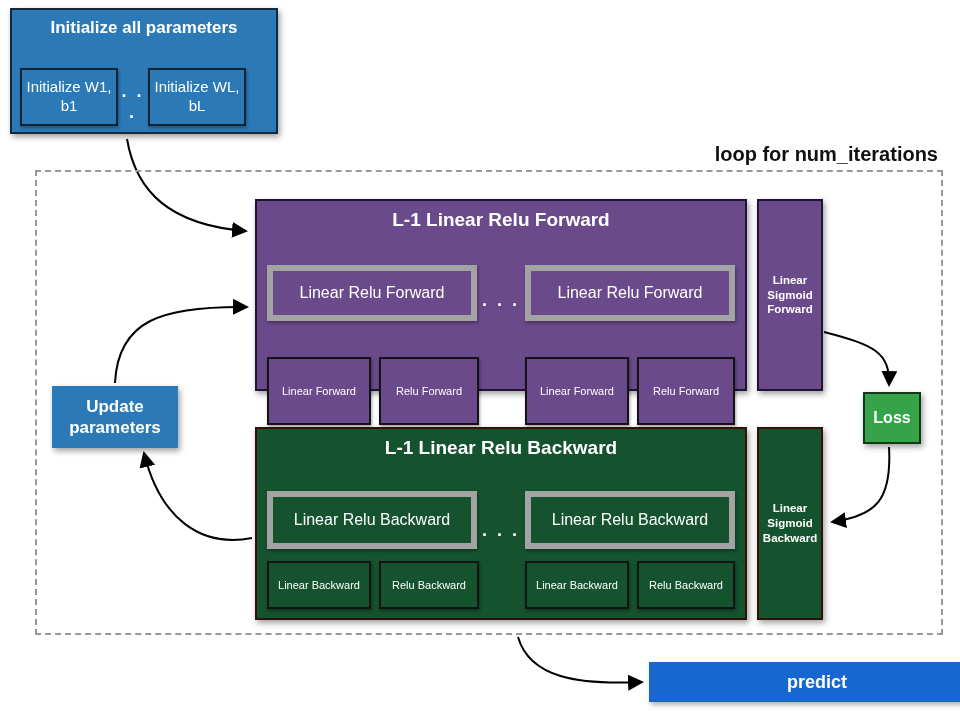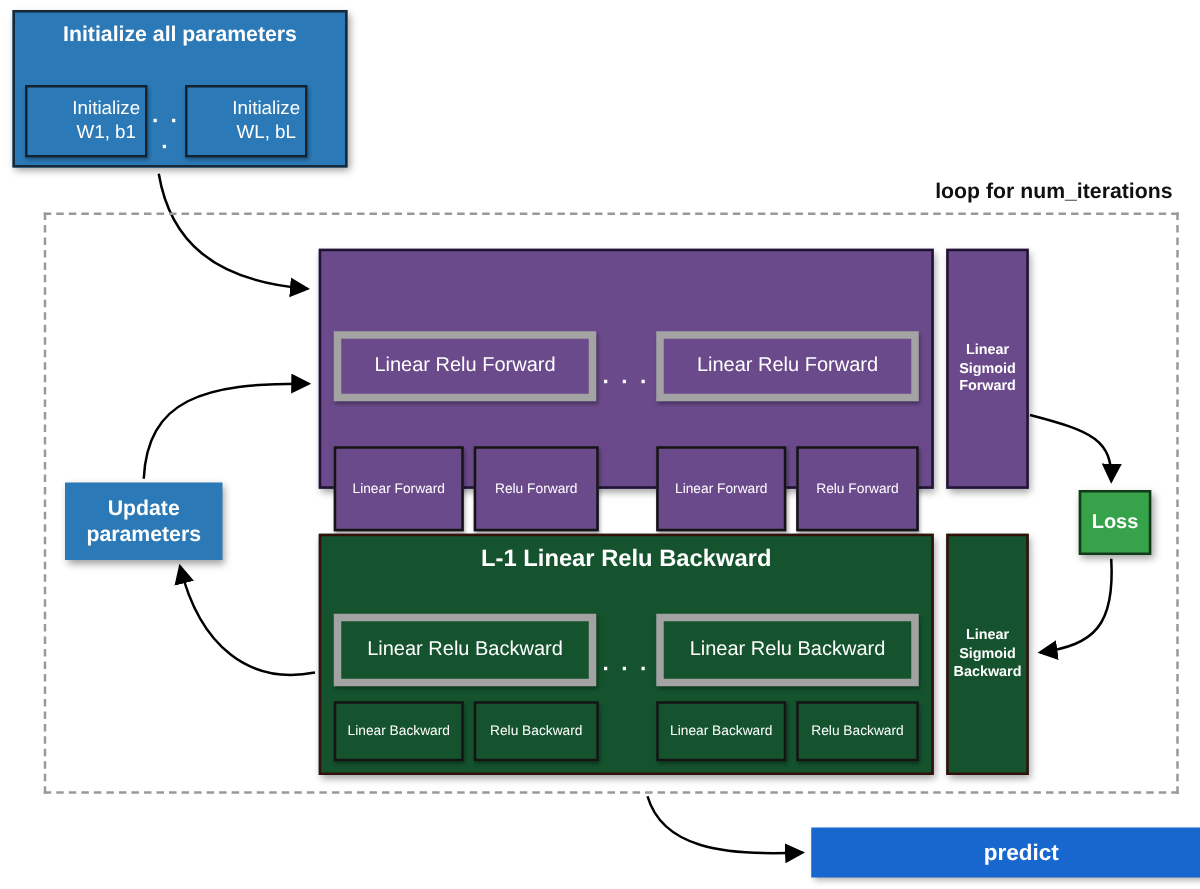--- a/index.html
+++ b/index.html
@@ -21,29 +21,29 @@
   .red    { background:#14532d; }
   .green  { background:#36a24a; }
 
   
   .init-box { left:10px; top:8px; width:268px; height:126px; border-color:#14293a; }
   .init-title { position:absolute; top:8px; left:0; width:100%; text-align:center;
                 font-size:17px; font-weight:bold; }
   .init-sub { position:absolute; top:58px; height:58px; width:98px;
               border:2px solid #10232f; font-size:15px; line-height:1.25;
               display:flex; align-items:center; justify-content:center; text-align:center;
-              box-shadow:1px 2px 3px rgba(0,0,0,0.3);padding-left:32px; }
+              box-shadow:1px 2px 3px rgba(0,0,0,0.3); }
   .init-sub.s1 { left:8px; }
   .init-sub.s2 { left:136px; }
   .init-dots { position:absolute; left:106px; width:30px; top:76px; text-align:center;
                font-size:18px; font-weight:bold; letter-spacing:2px; }
 
   
   .loop-label { left:700px; top:143px; width:238px; text-align:right;
-                color:#111111; font-size:17px; font-weight:bold; }
+                color:#111111; font-size:20px; font-weight:bold; }
   .loop-box { left:35px; top:170px; width:908px; height:465px;
               border:2px dashed #999999; }
 
   
   .big-container { width:492px; left:255px; }
   .fwd  { top:199px; height:192px; border-color:#201333; }
   .bwd  { top:427px; height:193px; border-color:#33100a; }
   .big-title { position:absolute; top:8px; left:0; width:100%; text-align:center;
                font-size:19px; font-weight:bold; }
   .inner { position:absolute; height:56px; width:210px; font-size:16px;
@@ -110,20 +110,21 @@
   <div class="init-title">Initialize all parameters</div>
   <div class="init-sub s1 blue">Initialize W1, b1</div>
   <div class="init-dots">· · ·</div>
   <div class="init-sub s2 blue">Initialize WL, bL</div>
 </div>
 
 <div class="abs loop-label">loop for num_iterations</div>
 <div class="abs loop-box"></div>
 
 <div class="abs box purple big-container fwd">
+  <div class="big-title">L-1 Linear Relu Forward</div>
   <div class="inner i1 center purple">Linear Relu Forward</div>
   <div class="mid-dots">· · ·</div>
   <div class="inner i2 center purple">Linear Relu Forward</div>
   <div class="small p1 center purple">Linear Forward</div>
   <div class="small p2 center purple">Relu Forward</div>
   <div class="small p3 center purple">Linear Forward</div>
   <div class="small p4 center purple">Relu Forward</div>
 </div>
 
 <div class="abs box purple sigmoid sig-f center">Linear Sigmoid Forward</div>

